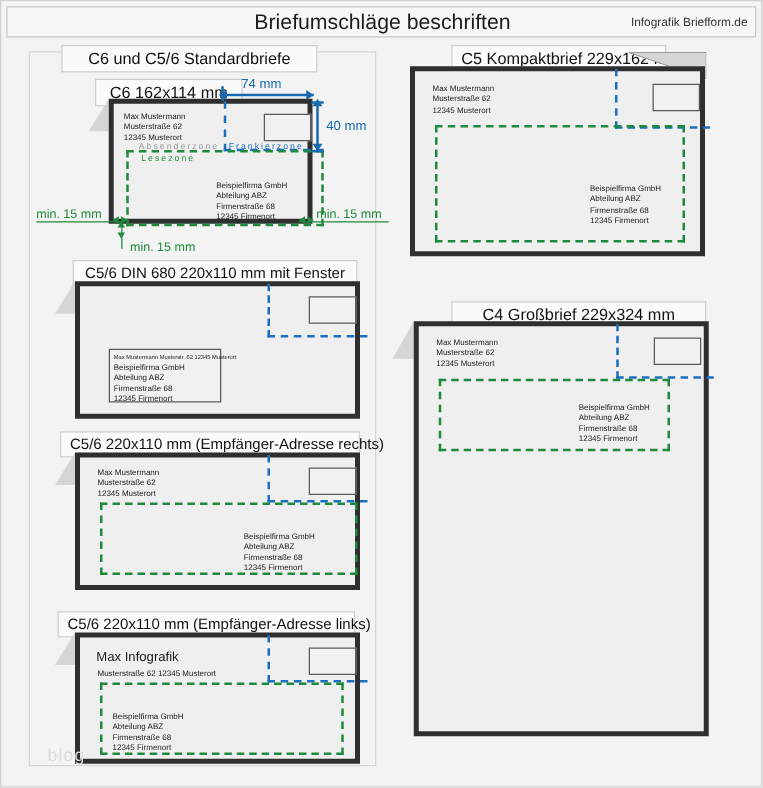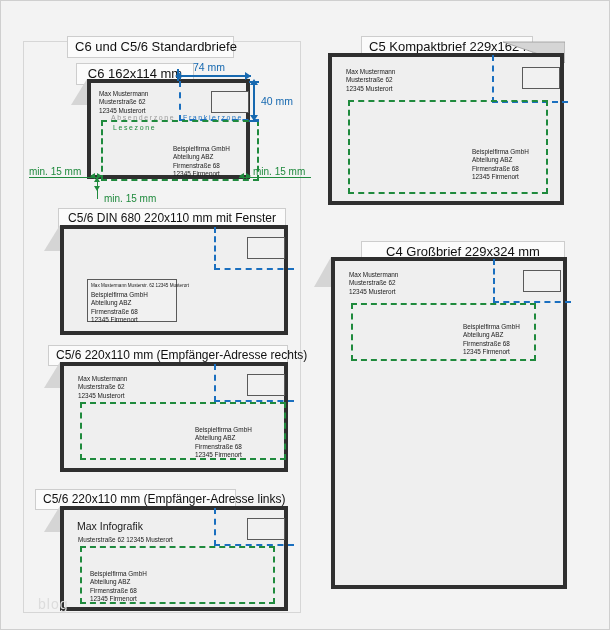--- a/index.html
+++ b/index.html
@@ -146,24 +146,28 @@
   .g-vline{position:absolute;width:0;border-left:1px solid #1f8a3d;}
   .watermark{
     position:absolute;font-size:14px;color:#dcdcdc;letter-spacing:1px;margin-top:17px;
   }
 </style>
 </head>
 <body>
 
 <div class="page">
 
+  <div class="header">
+    <div class="header-title">Briefumschläge beschriften</div>
+    <div class="header-credit">Infografik Briefform.de</div>
+  </div>
 
   <div class="col-left"></div>
 
-  <div class="caption cap-big" style="left:66px;top:35px;width:167px;">C6 und C5/6 Standardbriefe</div>
+  <div class="caption cap-big" style="left:48px;top:35px;width:205px;">C6 und C5/6 Standardbriefe</div>
 
   <div class="caption cap-big" style="left:75px;top:62px;width:118px;">C6 162x114 mm</div>
 
   <div class="flap-left" style="left:70px;top:78px;border-width:0 0 26px 16px;border-color:transparent transparent #d5d5d5 transparent;"></div>
 
   <div class="env" style="left:86px;top:78px;width:163px;height:100px;">
     <div class="env-inner">
 
       <div class="zone-frank" style="left:88px;top:-2px;width:80px;height:40px;border-top:none;border-right:none;"></div>
 
@@ -242,21 +246,21 @@
 Musterstraße 62
 12345 Musterort</div>
       <div class="zone-lese" style="left:16px;top:36px;width:206px;height:58px;"></div>
       <div class="addr addr-s" style="left:131px;top:60px;">Beispielfirma GmbH
 Abteilung ABZ
 Firmenstraße 68
 12345 Firmenort</div>
     </div>
   </div>
 
-  <div class="caption cap-med" style="left:34px;top:488px;width:201px;">C5/6 220x110 mm (Empfänger-Adresse links)</div>
+  <div class="caption cap-med" style="left:45px;top:488px;width:238px;">C5/6 220x110 mm (Empfänger-Adresse links)</div>
 
   <div class="flap-left" style="left:43px;top:505px;border-width:0 0 26px 16px;border-color:transparent transparent #d5d5d5 transparent;"></div>
 
   <div class="env" style="left:59px;top:505px;width:228px;height:105px;">
     <div class="env-inner">
       <div class="zone-frank" style="left:150px;top:-2px;width:80px;height:38px;border-top:none;border-right:none;"></div>
       <div class="stamp" style="left:183px;top:8px;width:38px;height:22px;"></div>
       <div class="addr addr-big" style="left:13px;top:10px;">Max Infografik</div>
       <div class="addr addr-s" style="left:14px;top:26px;">Musterstraße 62 12345 Musterort</div>
       <div class="zone-lese" style="left:16px;top:36px;width:195px;height:58px;"></div>

